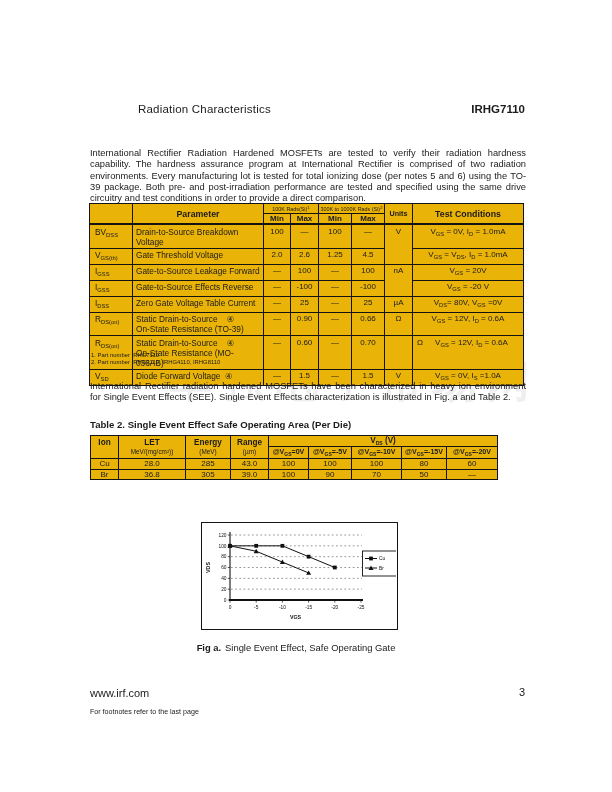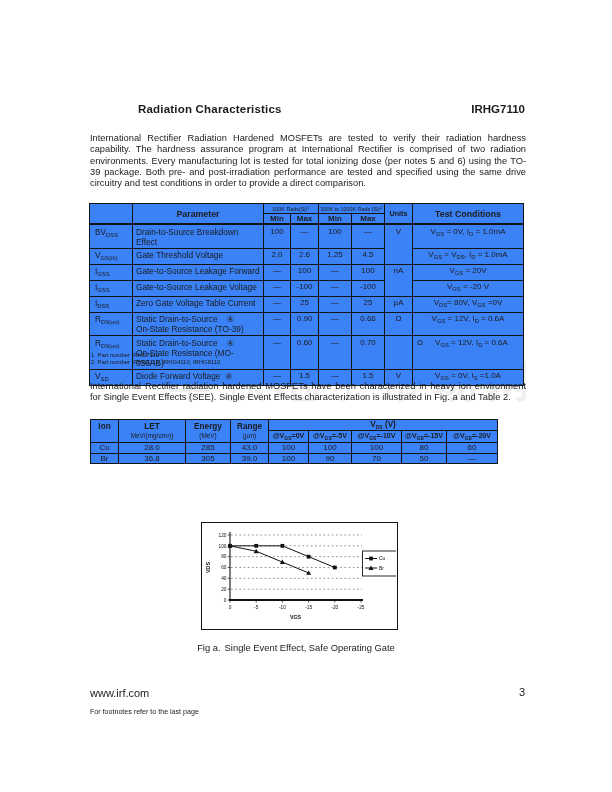--- a/index.html
+++ b/index.html
@@ -5,37 +5,37 @@
   * { margin:0; padding:0; box-sizing:border-box; }
   html,body { width:612px; height:792px; }
   body {
     position:relative; background:#ffffff; color:#1b1b1b;
     font-family:"Liberation Sans", sans-serif;
     -webkit-font-smoothing:antialiased;
   }
   .abs { position:absolute; }
 
   
-  .doc-title { left:90px; top:103px; font-size:11.5px; font-weight:bold; letter-spacing:.2px;padding-left:48px; }
+  .doc-title { left:90px; top:103px; font-size:11.5px; font-weight:normal; letter-spacing:.2px;padding-left:48px; }
   .part-number { right:87px; top:103px; font-size:11.5px; font-weight:bold; }
 
   
   .para { left:90px; width:436px; font-size:9.3px; line-height:11.3px; text-align:justify; }
-  .para1 { top:133px; }
+  .para1 { top:148px; }
   .para2 { top:381px; }
 
   
   .watermark {
     left:168px; top:352px; font-size:44px; letter-spacing:9px;
     color:#000; opacity:.06; white-space:nowrap; z-index:0; font-weight:bold;
   }
   .content { z-index:1; }
 
   
-  table { border-collapse:collapse; table-layout:fixed; background:#3b82f6; }
+  table { border-collapse:collapse; table-layout:fixed; background:#eab308; }
   .tbl { border:1.5px solid #141414; }
   .tbl th, .tbl td { border:1px solid #141414; overflow:hidden; }
 
   
   .t1-wrap { left:89px; top:203px; }
   .t1-title { font-size:8.4px; font-weight:bold; margin-bottom:3px; letter-spacing:.1px; }
   .t1 { width:434px; font-size:8.3px; }
   .t1 thead th { border-bottom:2.2px solid #141414; text-align:center; vertical-align:middle; }
   .t1 thead .c-grp { border-bottom:1px solid #141414; font-size:5.4px; font-weight:normal; height:10px; }
   .t1 thead .h-param, .t1 thead .h-test { font-size:8.8px; font-weight:bold; }
@@ -73,21 +73,21 @@
   .axis-x { stroke:#111; stroke-width:1.9; }
   .tickln { stroke:#111; stroke-width:.7; }
   .ylab,.xlab { font-size:4.8px; fill:#111; }
   .axis-title { font-size:5.3px; font-weight:bold; fill:#111; }
   .sline { fill:none; stroke:#111; stroke-width:1; }
   .marker { fill:#111; stroke:none; }
   .legend-box { fill:#fff; stroke:#111; stroke-width:.9; }
   .legend-text { font-size:4.9px; fill:#111; }
 
   .fig-caption { left:90px; top:642px; width:412px; text-align:center; font-size:9.4px; }
-  .fig-caption .cap-label { font-weight:normal; margin-right:4px; }
+  .fig-caption .cap-label { font-weight:bold; margin-right:4px; }
 
   
   .footnote-ref { left:90px; top:708px; font-size:7.1px; }
   .website { left:90px; top:687px; font-size:11px; }
   .page-num { right:87px; top:686px; font-size:11px; }
 </style>
 </head>
 <body>
 
 <div class="abs watermark">华强电子市场网</div>
@@ -121,21 +121,21 @@
       <tr>
         <th class="c-mm">Min</th>
         <th class="c-mm">Max</th>
         <th class="c-mm">Min</th>
         <th class="c-mm">Max</th>
       </tr>
     </thead>
     <tbody id="t1-body">
         <tr>
           <td class="c-sym">BV<sub>DSS</sub></td>
-          <td class="c-param">Drain-to-Source Breakdown Effect</td>
+          <td class="c-param">Drain-to-Source Breakdown Voltage</td>
           <td class="c-val">100</td>
           <td class="c-val">—</td>
           <td class="c-val">100</td>
           <td class="c-val">—</td>
           <td class="c-unit" rowspan="2">V</td>
           <td class="c-test"><span>V<sub>GS</sub> = 0V, I<sub>D</sub> = 1.0mA</span></td>
         </tr>
         <tr>
           <td class="c-sym">V<sub>GS(th)</sub></td>
           <td class="c-param">Gate Threshold Voltage</td>
@@ -150,21 +150,21 @@
           <td class="c-param">Gate-to-Source Leakage Forward</td>
           <td class="c-val">—</td>
           <td class="c-val">100</td>
           <td class="c-val">—</td>
           <td class="c-val">100</td>
           <td class="c-unit" rowspan="2">nA</td>
           <td class="c-test"><span>V<sub>GS</sub> = 20V</span></td>
         </tr>
         <tr>
           <td class="c-sym">I<sub>GSS</sub></td>
-          <td class="c-param">Gate-to-Source Leakage Voltage</td>
+          <td class="c-param">Gate-to-Source Effects Reverse</td>
           <td class="c-val">—</td>
           <td class="c-val">-100</td>
           <td class="c-val">—</td>
           <td class="c-val">-100</td>
           <td class="c-test"><span>V<sub>GS</sub> = -20 V</span></td>
         </tr>
         <tr>
           <td class="c-sym">I<sub>DSS</sub></td>
           <td class="c-param">Zero Gate Voltage Table Current</td>
           <td class="c-val">—</td>
@@ -209,20 +209,21 @@
 </div>
 
 <div class="abs t1-notes content" id="t1-notes">
     <div>1. Part number IRHG7110</div>
     <div>2. Part number IRHG3110, IRHG4110, IRHG8110</div>
   </div>
 
 <div class="abs para para2 content">International Rectifier radiation hardened MOSFETs have been characterized in heavy ion environment for Single Event Effects (SEE). Single Event Effects characterization is illustrated in Fig. a and Table 2.</div>
 
 <div class="abs t2-wrap content">
+  <div class="t2-title">Table 2. Single Event Effect Safe Operating Area (Per Die)</div>
   <table class="tbl t2">
     <colgroup>
       <col style="width:28px">
         <col style="width:67px">
         <col style="width:45px">
         <col style="width:38px">
       <col style="width:40px">
         <col style="width:43px">
         <col style="width:50px">
         <col style="width:45px">

